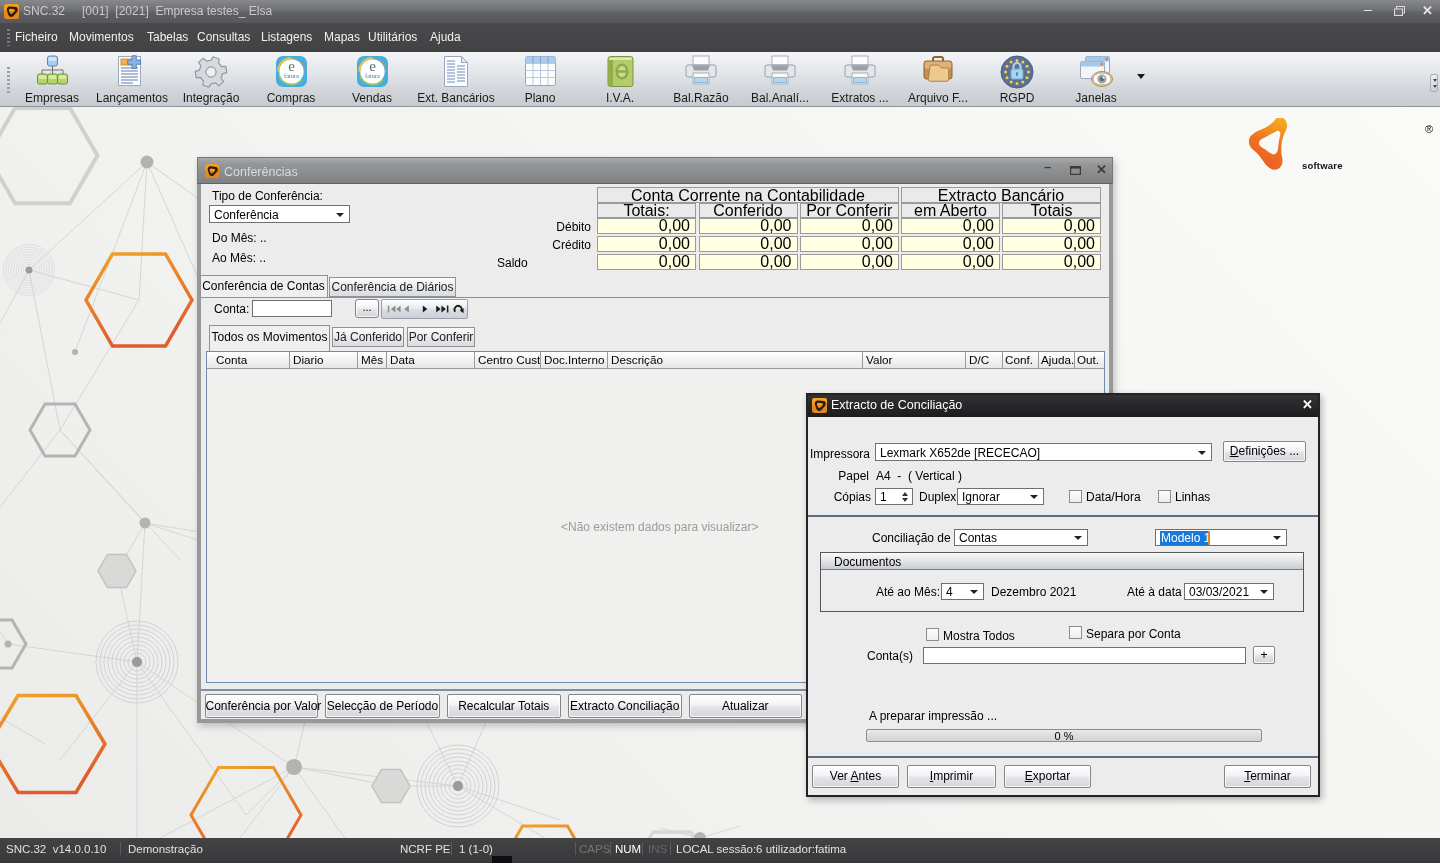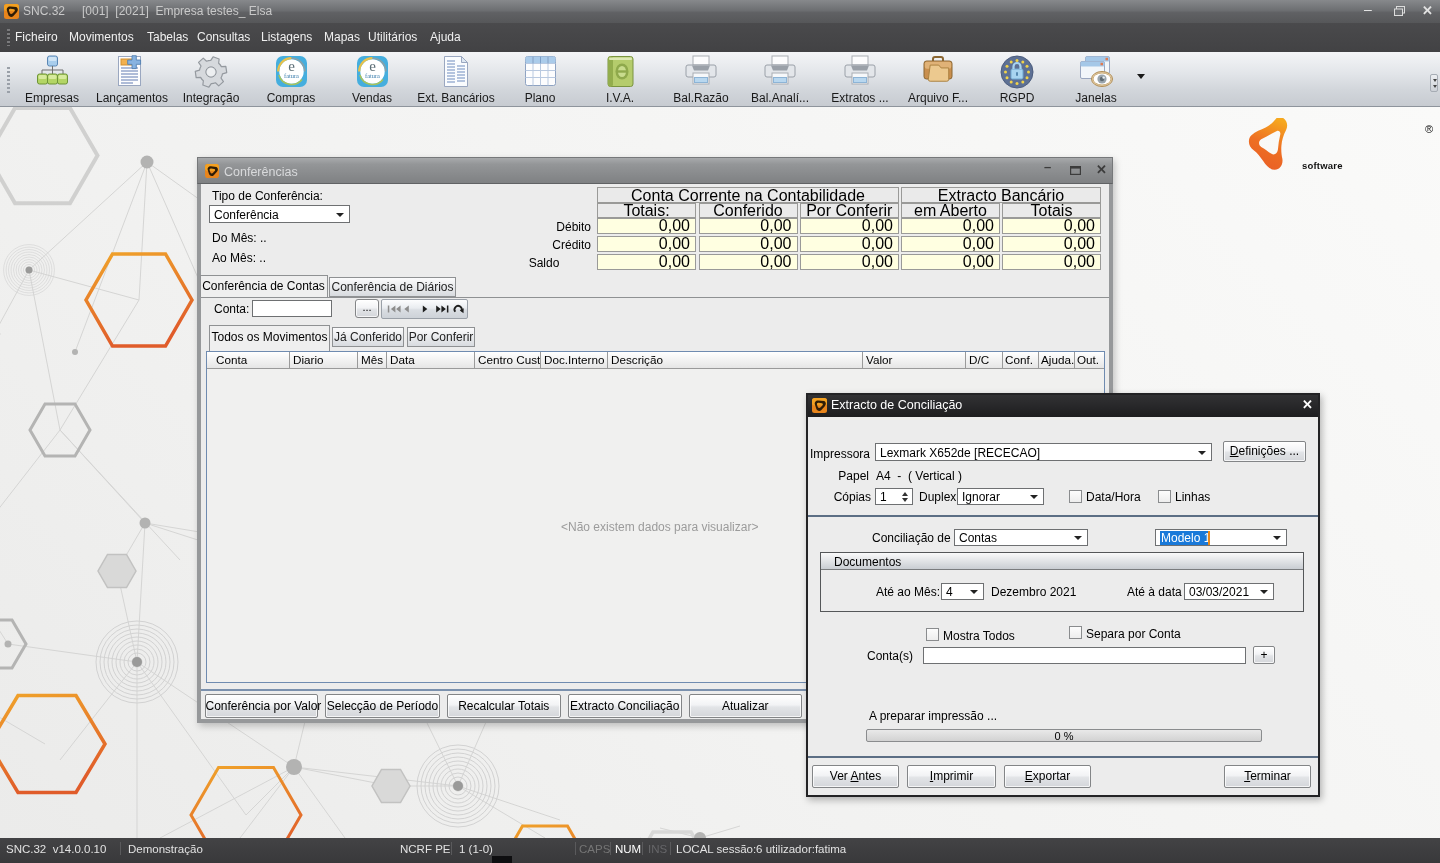--- a/index.html
+++ b/index.html
@@ -421,21 +421,21 @@
 
     <div class="gcell ghead" style="left:396px;top:3px;width:302px;height:16px;line-height:15px">Conta Corrente na Contabilidade</div>
     <div class="gcell ghead" style="left:700px;top:3px;width:200px;height:16px;line-height:15px">Extracto Bancário</div>
     <div class="gcell ghead" style="left:396px;top:19px;width:99px;height:15px;line-height:13px">Totais:</div>
     <div class="gcell ghead" style="left:497.5px;top:19px;width:99px;height:15px;line-height:13px">Conferido</div>
     <div class="gcell ghead" style="left:598.5px;top:19px;width:99.5px;height:15px;line-height:13px">Por Conferir</div>
     <div class="gcell ghead" style="left:700px;top:19px;width:99px;height:15px;line-height:13px">em Aberto</div>
     <div class="gcell ghead" style="left:801px;top:19px;width:99px;height:15px;line-height:13px">Totais</div>
     <div class="lbl" style="left:296px;top:36px;width:94px;text-align:right">Débito</div>
     <div class="lbl" style="left:296px;top:54px;width:94px;text-align:right">Crédito</div>
-    <div class="lbl" style="left:296px;top:72px;width:94px;text-align:center">Saldo</div>
+    <div class="lbl" style="left:296px;top:72px;width:94px;text-align:left">Saldo</div>
     <div class="gcell gval" style="left:396px;top:33.5px;width:99px;height:16px;line-height:14px">0,00</div>
     <div class="gcell gval" style="left:497.5px;top:33.5px;width:99px;height:16px;line-height:14px">0,00</div>
     <div class="gcell gval" style="left:598.5px;top:33.5px;width:99.5px;height:16px;line-height:14px">0,00</div>
     <div class="gcell gval" style="left:700px;top:33.5px;width:99px;height:16px;line-height:14px">0,00</div>
     <div class="gcell gval" style="left:801px;top:33.5px;width:99px;height:16px;line-height:14px">0,00</div>
     <div class="gcell gval" style="left:396px;top:51.5px;width:99px;height:16px;line-height:14px">0,00</div>
     <div class="gcell gval" style="left:497.5px;top:51.5px;width:99px;height:16px;line-height:14px">0,00</div>
     <div class="gcell gval" style="left:598.5px;top:51.5px;width:99.5px;height:16px;line-height:14px">0,00</div>
     <div class="gcell gval" style="left:700px;top:51.5px;width:99px;height:16px;line-height:14px">0,00</div>
     <div class="gcell gval" style="left:801px;top:51.5px;width:99px;height:16px;line-height:14px">0,00</div>

